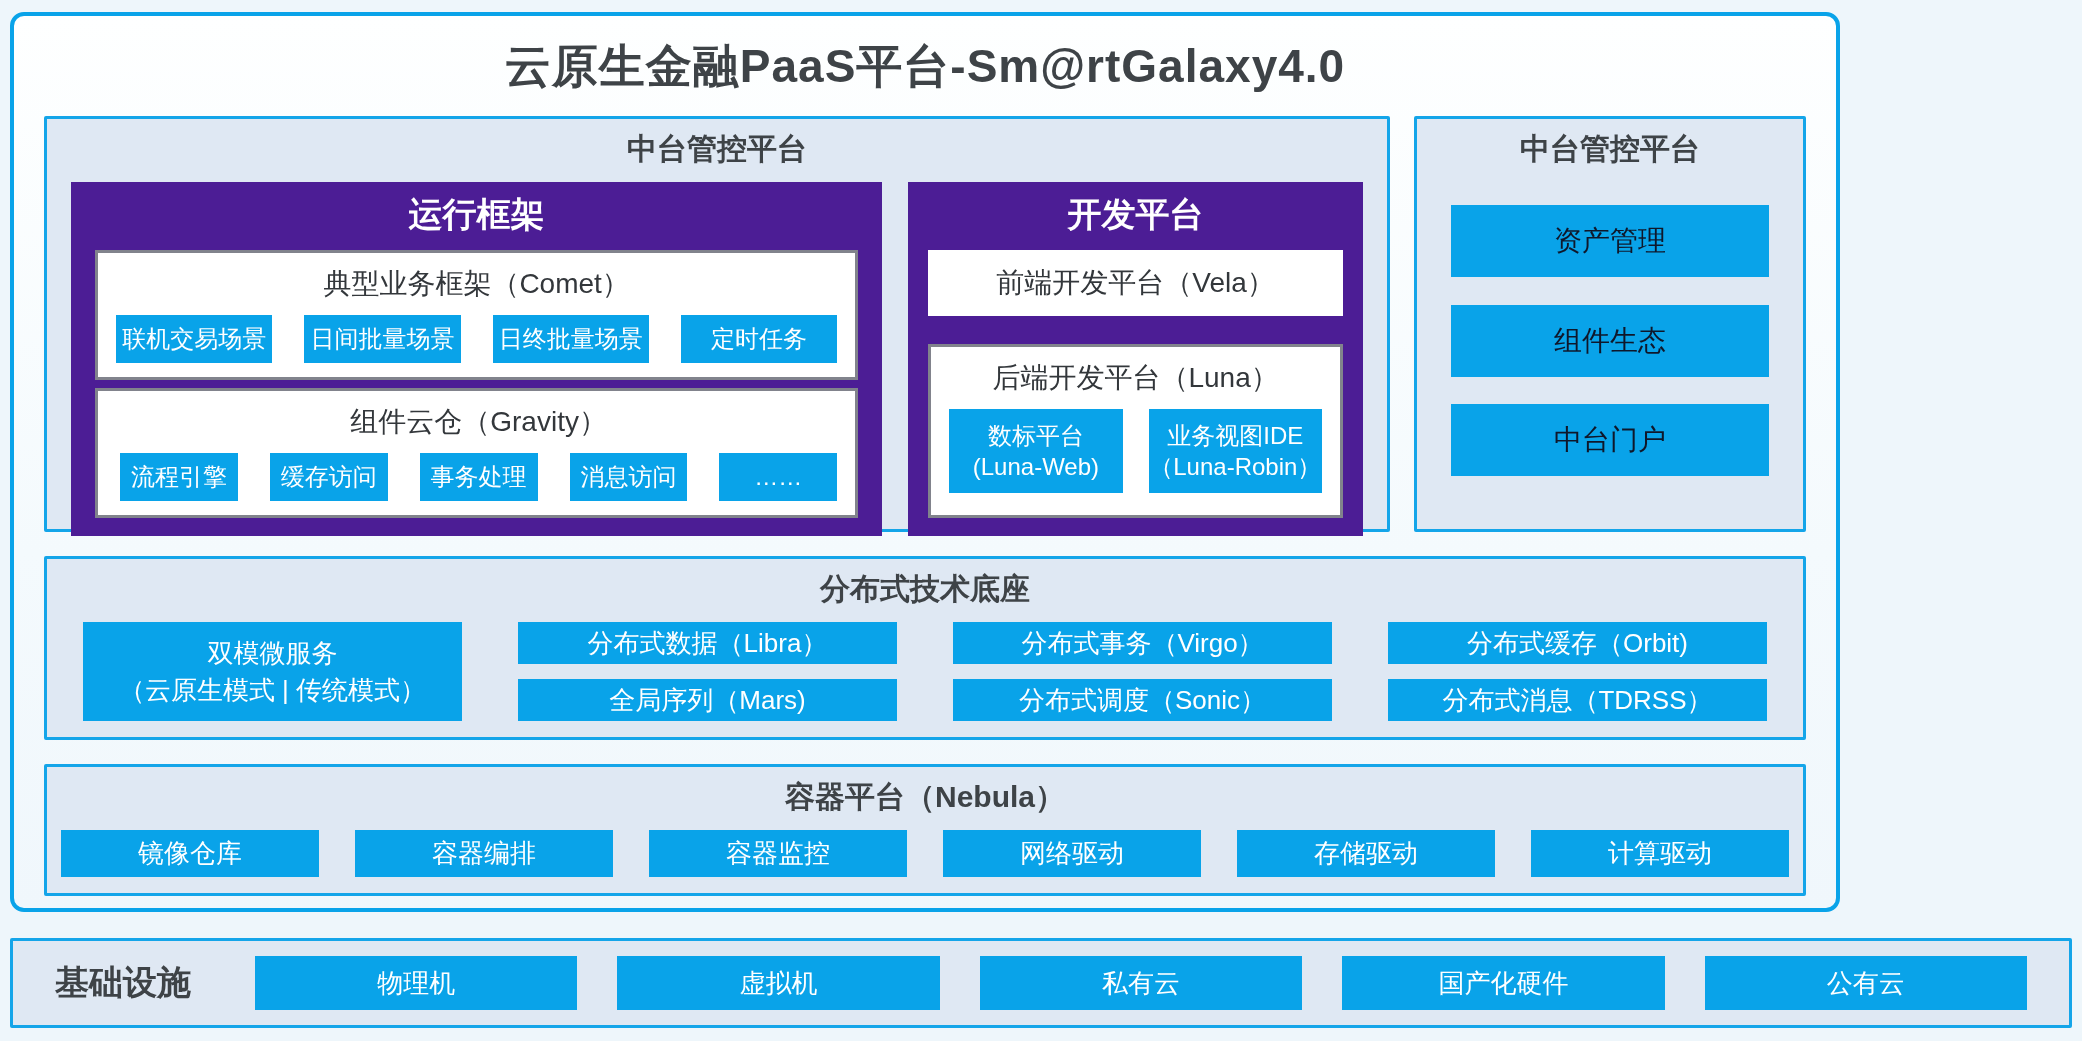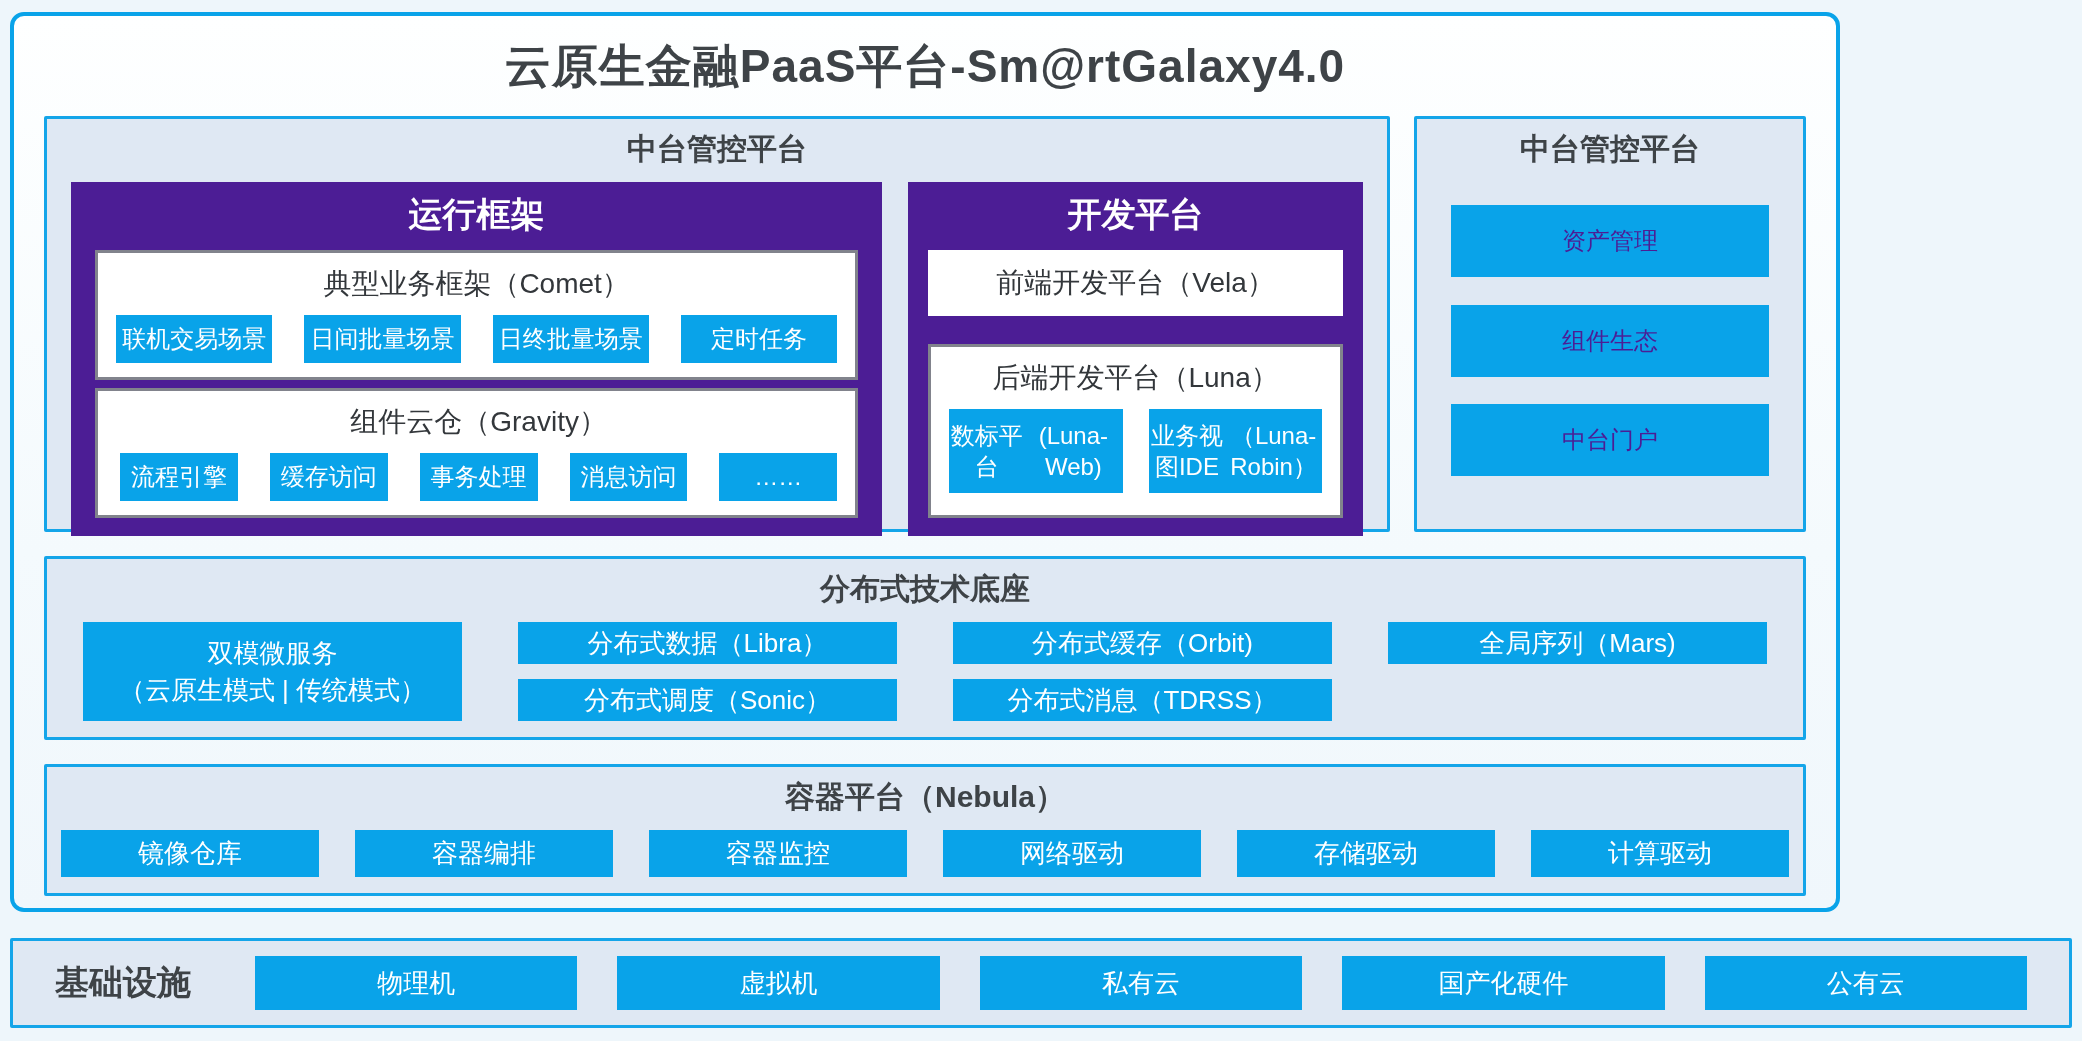--- a/index.html
+++ b/index.html
@@ -53,25 +53,25 @@
     height: 48px; flex: 1; text-align: center;
   }
   .frame-gap { margin-top: 8px; padding-left: 22px; }
   .vela-box {
     background: #ffffff; color: #33373b; font-size: 28px;
     height: 66px; display: flex; align-items: center; justify-content: center;
     text-align: center;
   }
   .luna-frame { margin-top: 28px; flex: 1; display: flex; flex-direction: column; }
   .luna-chips { display: flex; gap: 26px; flex: 1; align-items: flex-start; }
-  .chip.two-line { height: 84px; flex-direction: row; line-height: 1.3; }
+  .chip.two-line { height: 84px; flex-direction: column; line-height: 1.3; }
   .midplat { width: 392px; padding: 0 34px 26px 34px; }
   .midplat-items { flex: 1; display: flex; flex-direction: column; justify-content: space-evenly; margin-top: 8px; }
   .mid-chip {
-    background: #09a3e9; color: #4c1d95; font-size: 24px; height: 72px;
+    background: #09a3e9; color: #0f172a; font-size: 28px; height: 72px;
     display: flex; align-items: center; justify-content: center;
   }
   .distributed { margin: 24px 30px 0 30px; height: 184px; padding: 0 36px 16px 36px; }
   .dist-grid {
     display: grid; grid-template-columns: repeat(4, 1fr);
     column-gap: 56px; row-gap: 15px; margin-top: 12px; flex: 1;
   }
   .dist-item {
     background: #09a3e9; color: #ffffff; font-size: 26px;
     display: flex; align-items: center; justify-content: center; text-align: right;
@@ -162,20 +162,21 @@
   </div>
 
   <div class="panel distributed">
     <div class="panel-header">分布式技术底座</div>
     <div class="dist-grid">
       <div class="dist-item dist-dual">
         <span>双模微服务</span>
         <span>（云原生模式 | 传统模式）</span>
       </div>
       <div class="dist-item">分布式数据（Libra）</div>
+      <div class="dist-item">分布式事务（Virgo）</div>
       <div class="dist-item">分布式缓存（Orbit)</div>
       <div class="dist-item">全局序列（Mars)</div>
       <div class="dist-item">分布式调度（Sonic）</div>
       <div class="dist-item">分布式消息（TDRSS）</div>
     </div>
   </div>
 
   <div class="panel containers-sec">
     <div class="panel-header">容器平台（Nebula）</div>
     <div class="cont-chips">

